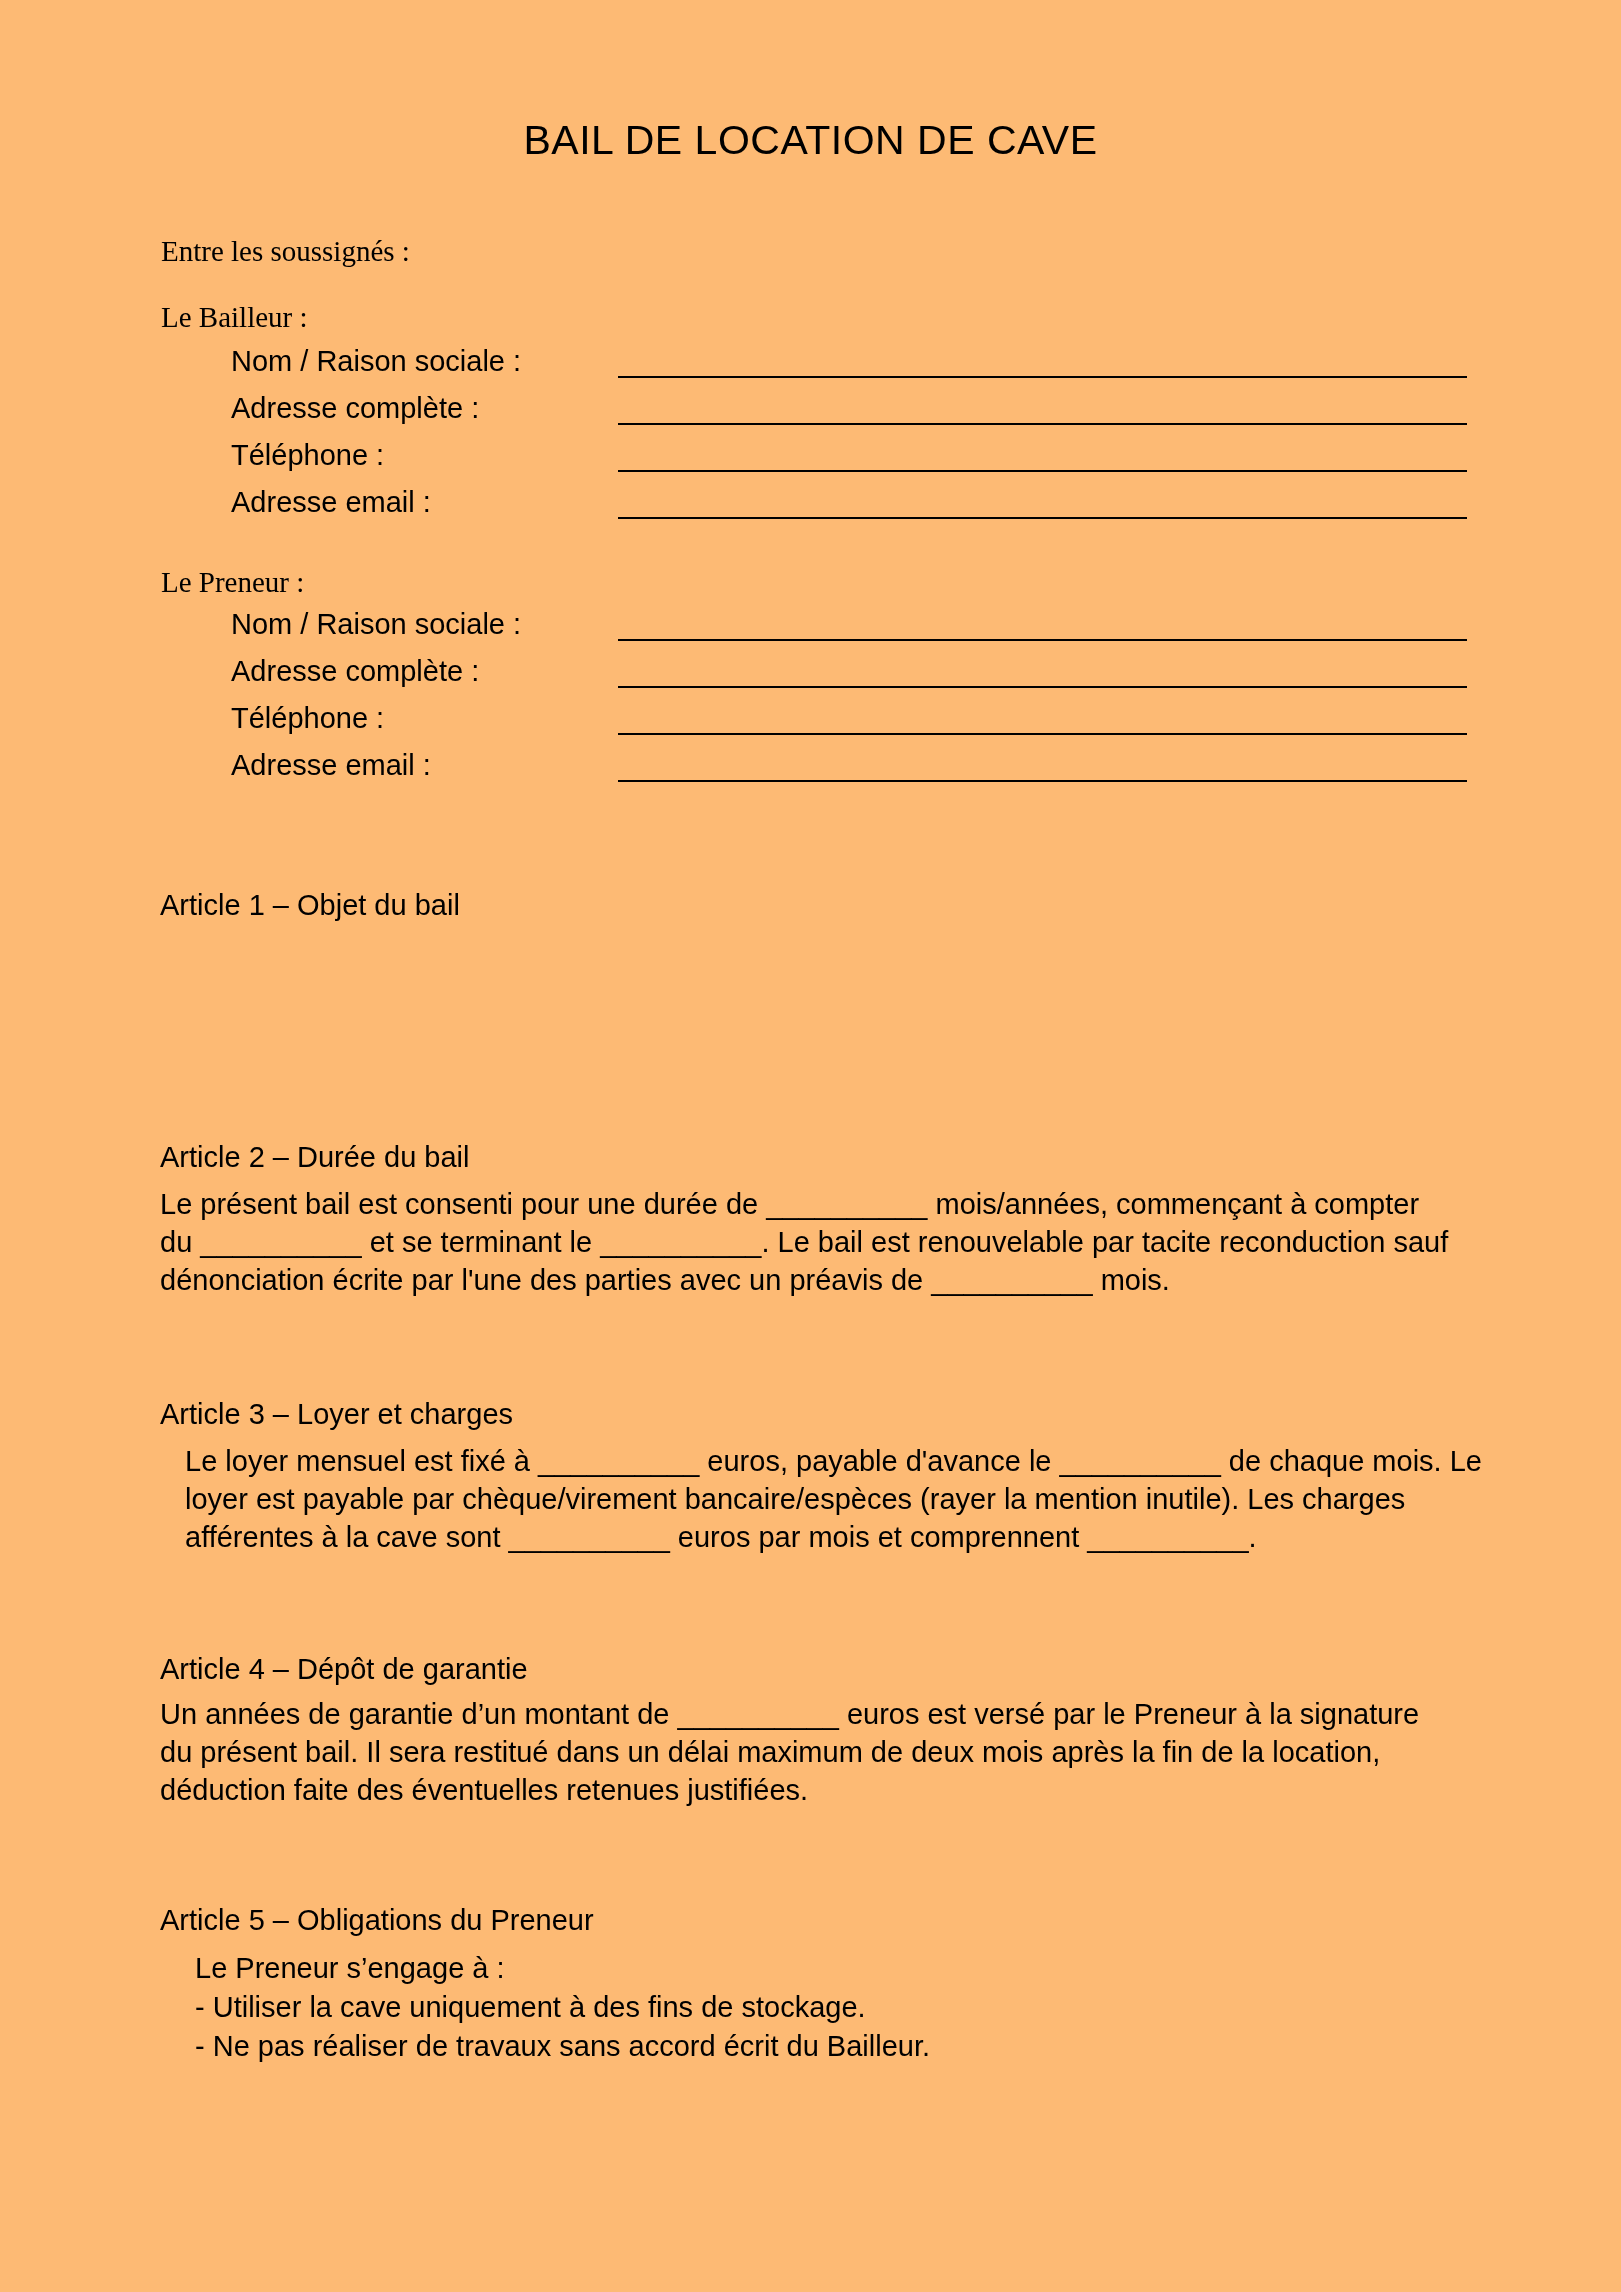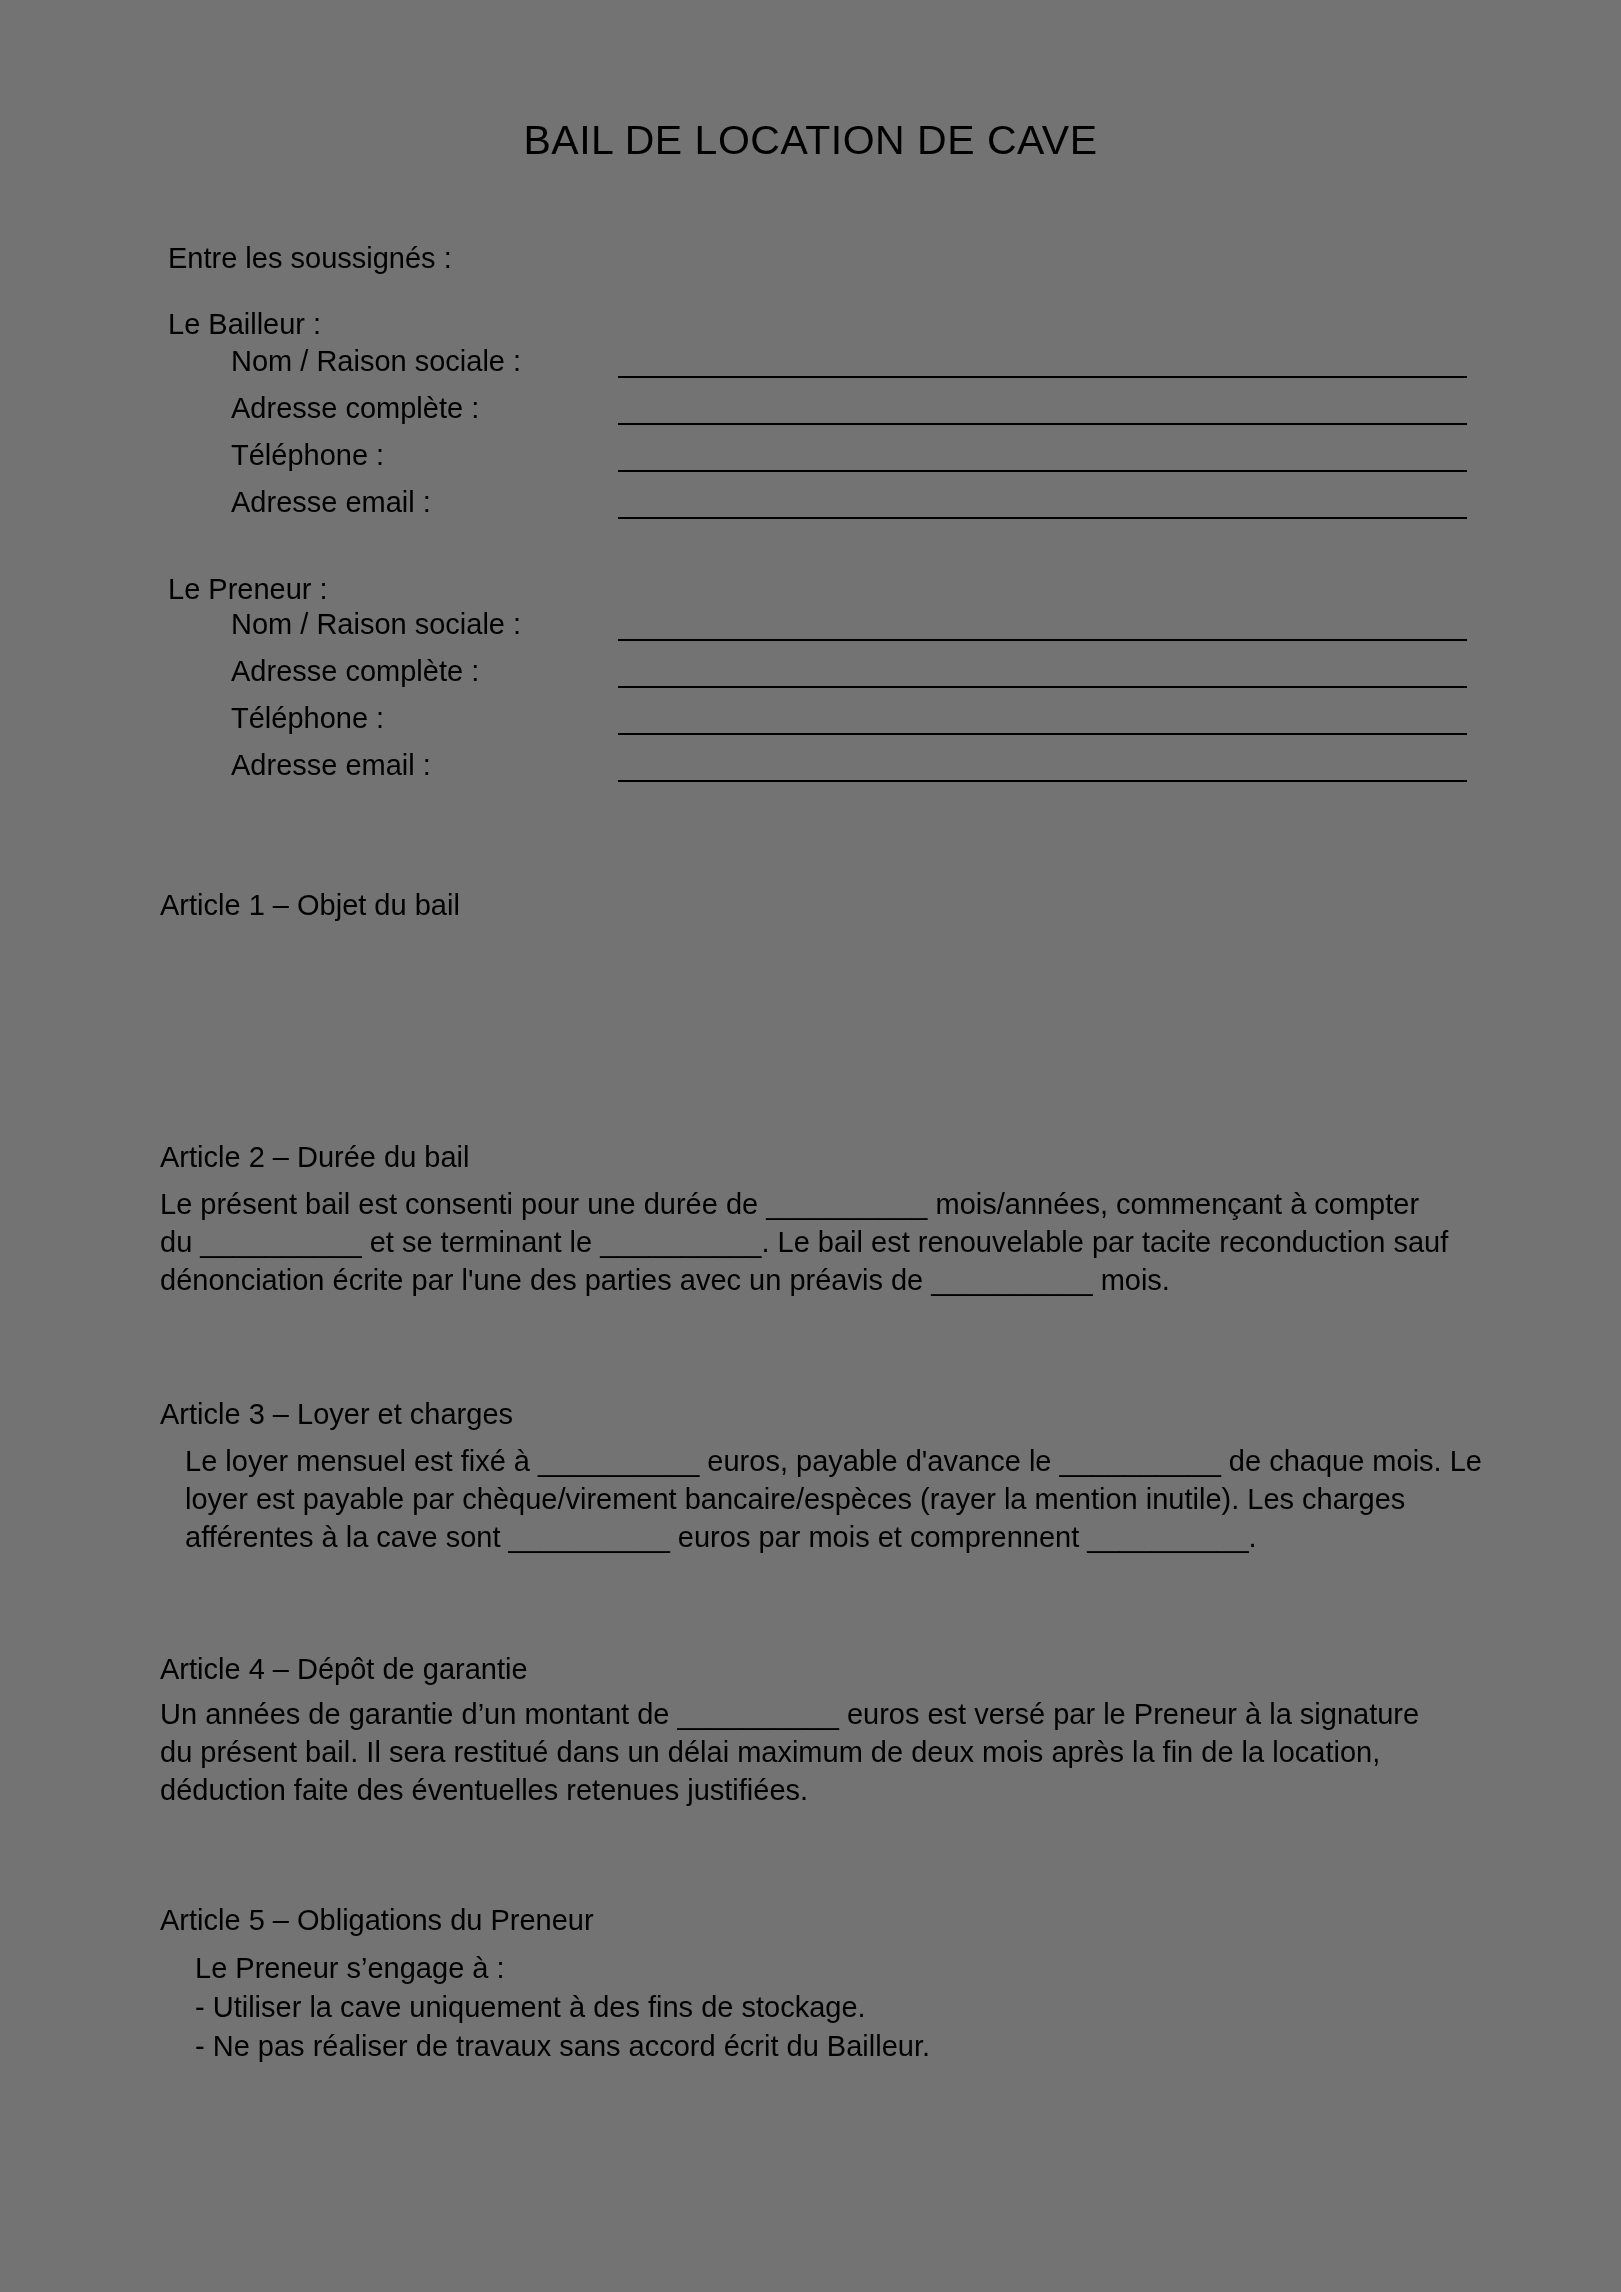--- a/index.html
+++ b/index.html
@@ -4,21 +4,21 @@
 <style>
   html, body {
     margin: 0;
     padding: 0;
     background: #ffffff;
   }
   .page {
     position: relative;
     width: 1621px;
     height: 2293px;
-    background: #737373;
+    background: #fdba74;
     color: #000000;
     font-family: "Liberation Sans", "DejaVu Sans", sans-serif;
     overflow: hidden;
   }
   .doc-title {
     position: absolute;
     top: 116px;
     left: 0;
     width: 1621px;
     text-align: center;
@@ -26,21 +26,22 @@
     line-height: 49px;
     font-weight: 400;
     margin: 0;
     letter-spacing: 0.5px;
   }
   .text-line {
     position: absolute;
     left: 160px;
     font-size: 29px;
     line-height: 38px;
-    margin: 8px;
+    margin: 1px;
+    font-family: Liberation Serif, serif;
   }
   .intro          { top: 231px; }
   .bailleur-title { top: 297px; }
   .preneur-title  { top: 562px; }
 
   .fields {
     position: absolute;
     left: 160px;
     width: 1307px;
   }

